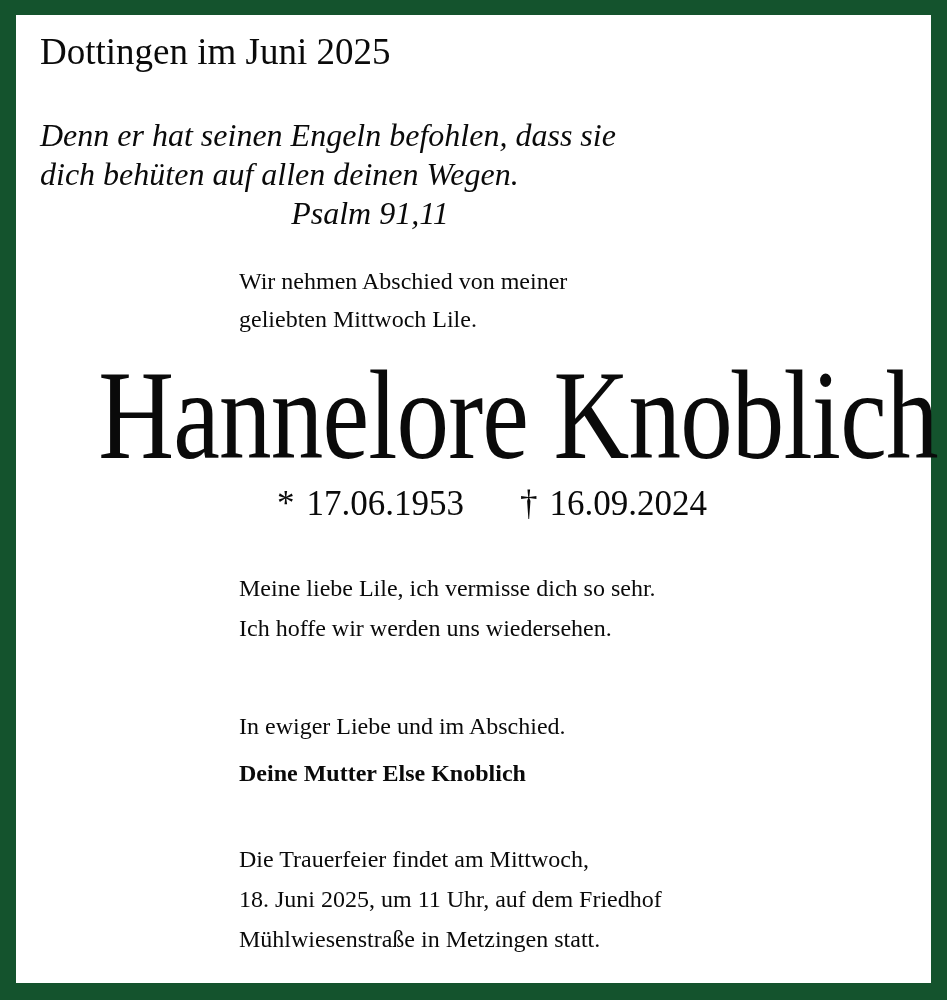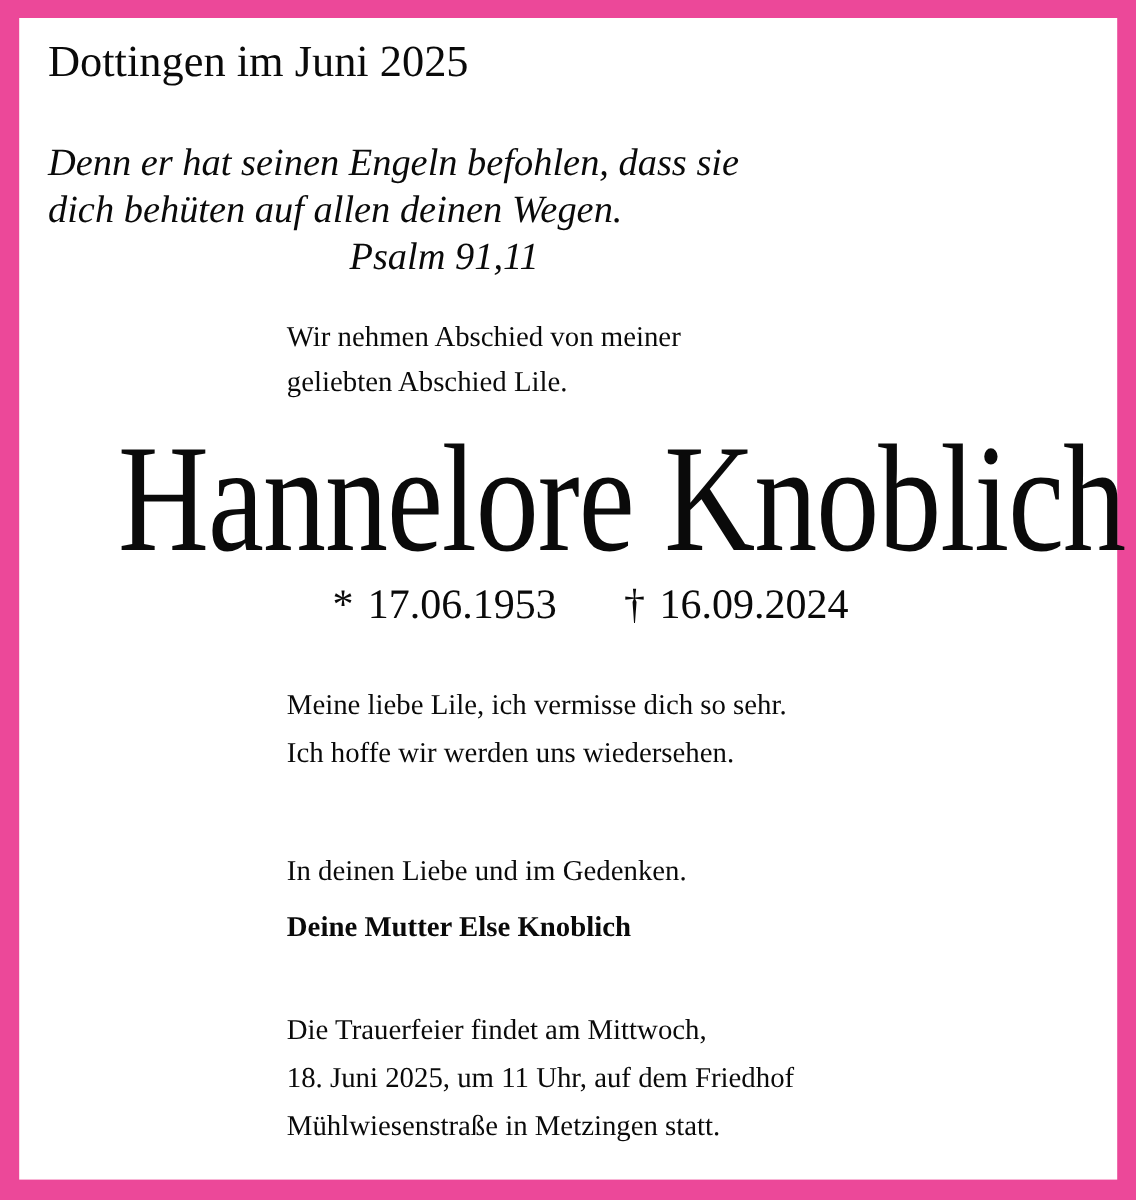--- a/index.html
+++ b/index.html
@@ -4,21 +4,21 @@
 <style>
   html, body {
     margin: 0;
     padding: 0;
     background: #000000;
   }
   .page {
     position: relative;
     width: 947px;
     height: 1000px;
-    background: #ec4899;
+    background: #14532d;
     overflow: hidden;
     font-family: "Liberation Serif", "DejaVu Serif", serif;
     color: #0a0a0a;
   }
   .card {
     position: absolute;
     left: 16px;
     top: 15px;
     width: 915px;
     height: 968px;
@@ -99,42 +99,42 @@
     <div class="txt dateline">Dottingen im Juni 2025</div>
 
     <div class="txt quote">
       <div>Denn er hat seinen Engeln befohlen, dass sie</div>
       <div>dich behüten auf allen deinen Wegen.</div>
       <div class="attribution">Psalm 91,11</div>
     </div>
 
     <div class="txt intro">
       <div>Wir nehmen Abschied von meiner</div>
-      <div>geliebten Abschied Lile.</div>
+      <div>geliebten Mittwoch Lile.</div>
     </div>
 
     <div class="txt name-line">Hannelore Knoblich</div>
 
     <div class="txt dates">
       <div class="pair">
         <span>*</span>
         <span>17.06.1953</span>
       </div>
       <div class="pair">
         <span>†</span>
         <span>16.09.2024</span>
       </div>
     </div>
 
     <div class="txt message">
       <div>Meine liebe Lile, ich vermisse dich so sehr.</div>
       <div>Ich hoffe wir werden uns wiedersehen.</div>
     </div>
 
-    <div class="txt farewell">In deinen Liebe und im Gedenken.</div>
+    <div class="txt farewell">In ewiger Liebe und im Abschied.</div>
 
     <div class="txt signature">Deine Mutter Else Knoblich</div>
 
     <div class="txt funeral">
       <div>Die Trauerfeier findet am Mittwoch,</div>
       <div>18. Juni 2025, um 11 Uhr, auf dem Friedhof</div>
       <div>Mühlwiesenstraße in Metzingen statt.</div>
     </div>
 
   </div>

